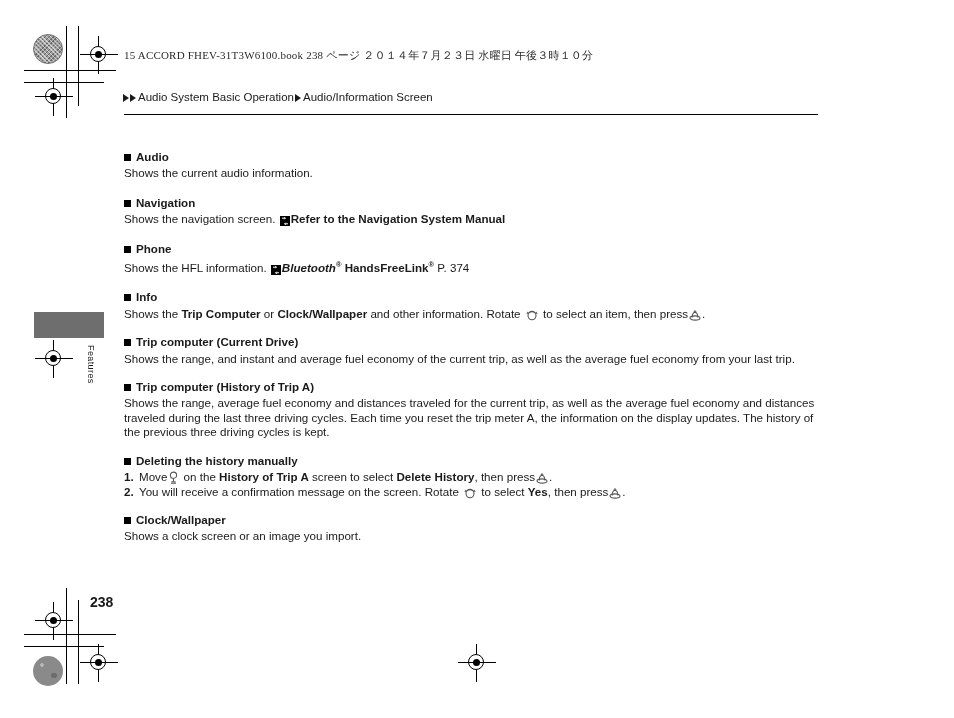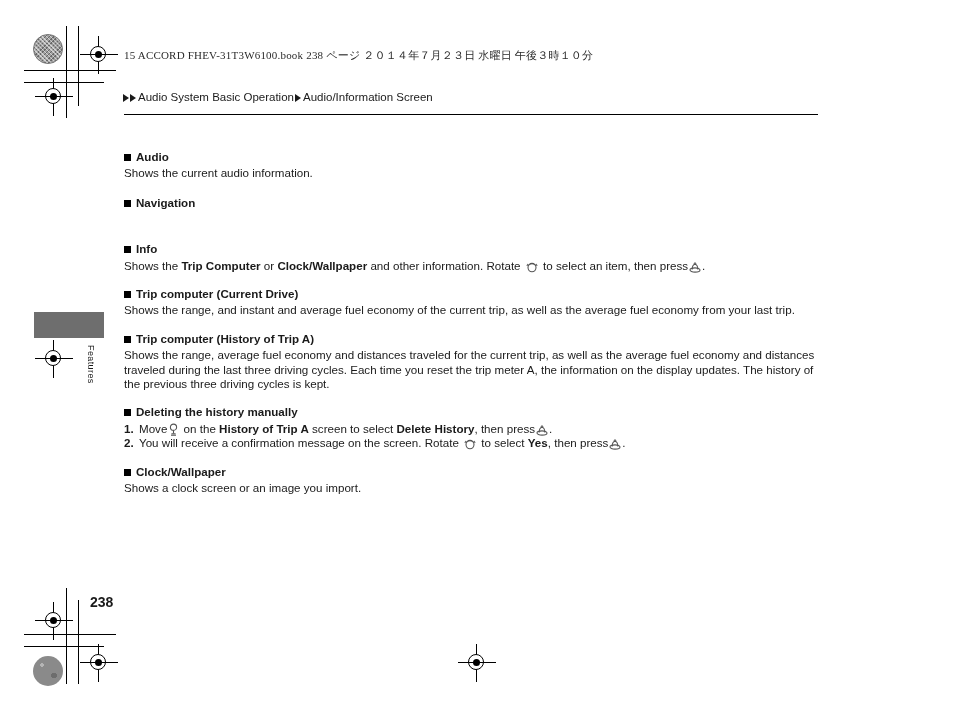--- a/index.html
+++ b/index.html
@@ -280,23 +280,44 @@
   <div id="content">
 
     <div class="block">
       <div class="sub-head"><span class="sq"></span><span>Audio</span></div>
       <div class="para">Shows the current audio information.</div>
     </div>
     <div class="gap-lg"></div>
 
     <div class="block">
       <div class="sub-head"><span class="sq"></span><span>Navigation</span></div>
+      <div class="para">
+        <span>Shows the navigation screen.</span>
+        <span class="icn"><svg width="10" height="10" viewBox="0 0 10 10">
+              <rect x="0" y="0" width="10" height="10" fill="#000"></rect>
+              <path d="M2 2.2 L5.4 2.2 L4.3 1.1 M5.4 2.2 L4.3 3.3" stroke="#fff" stroke-width="1" fill="none"></path>
+              <path d="M8 7.8 L4.6 7.8 L5.7 6.7 M4.6 7.8 L5.7 8.9" stroke="#fff" stroke-width="1" fill="none"></path>
+            </svg></span><b>Refer to the Navigation System Manual</b>
+      </div>
     </div>
     <div class="gap-lg"></div>
 
+    <div class="block">
+      <div class="sub-head"><span class="sq"></span><span>Phone</span></div>
+      <div class="para">
+        <span>Shows the HFL information.</span>
+        <span class="icn"><svg width="10" height="10" viewBox="0 0 10 10">
+              <rect x="0" y="0" width="10" height="10" fill="#000"></rect>
+              <path d="M2 2.2 L5.4 2.2 L4.3 1.1 M5.4 2.2 L4.3 3.3" stroke="#fff" stroke-width="1" fill="none"></path>
+              <path d="M8 7.8 L4.6 7.8 L5.7 6.7 M4.6 7.8 L5.7 8.9" stroke="#fff" stroke-width="1" fill="none"></path>
+            </svg></span><span class="ital-b">Bluetooth</span><b class="sup">®</b>
+        <b>HandsFreeLink</b><b class="sup">®</b>
+        <span>P. 374</span>
+      </div>
+    </div>
     <div class="gap-lg"></div>
 
     <div class="block">
       <div class="sub-head"><span class="sq"></span><span>Info</span></div>
       <div class="para">
         <span>Shows the</span>
         <b>Trip Computer</b>
         <span>or</span>
         <b>Clock/Wallpaper</b>
         <span>and other information. Rotate</span>

